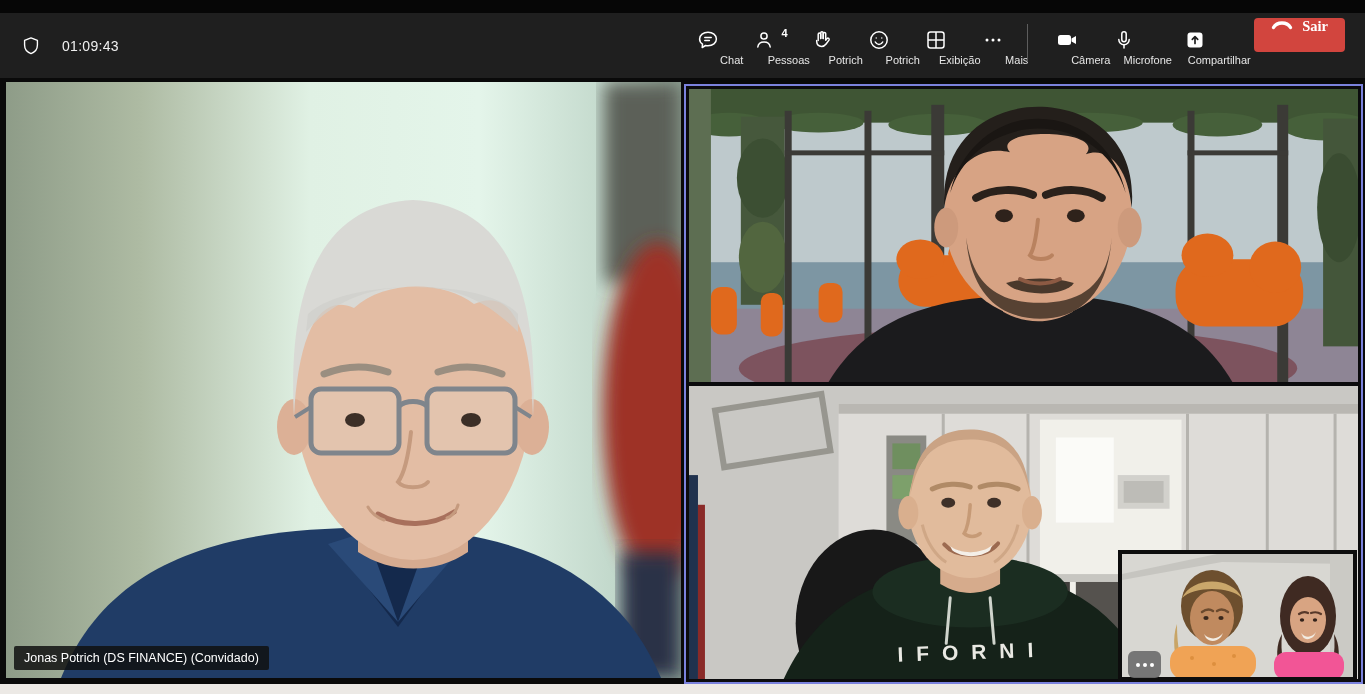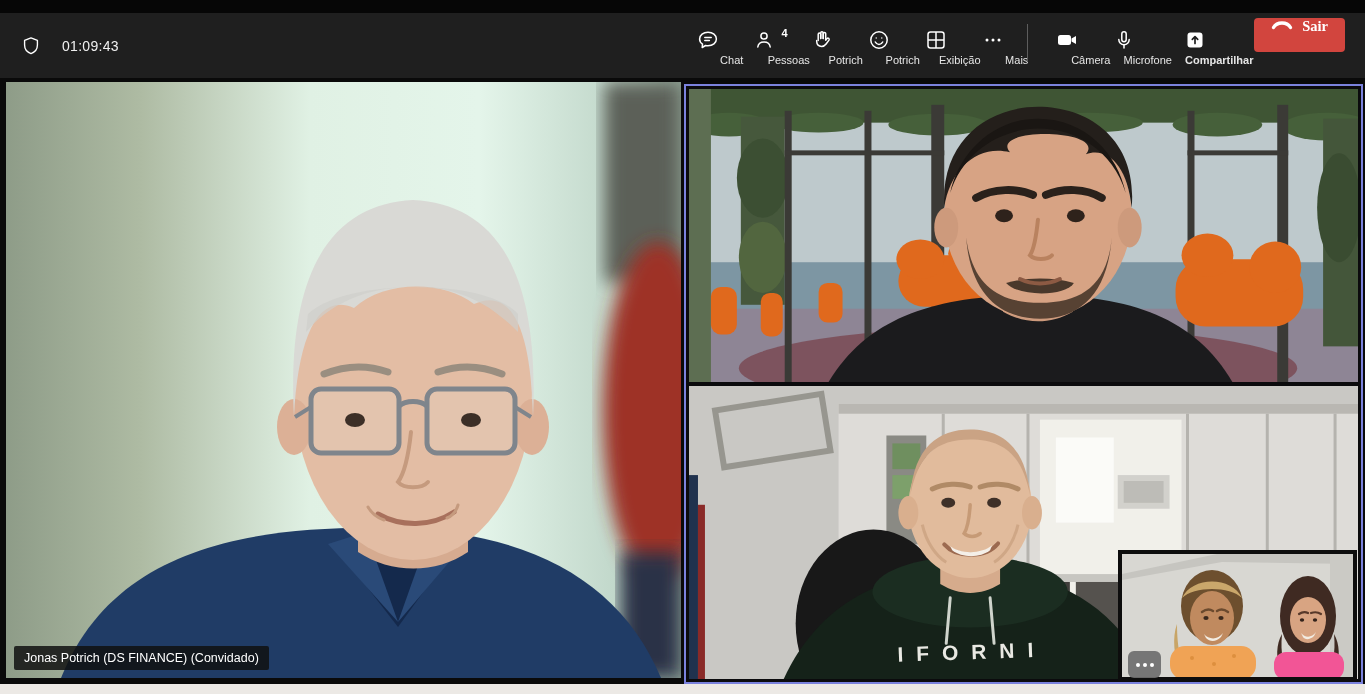--- a/index.html
+++ b/index.html
@@ -158,21 +158,21 @@
       <span class="ico">
         <svg width="24" height="24" viewBox="0 0 24 24" fill="none" stroke="#fff" stroke-width="1.5" stroke-linecap="round">
           <rect x="9.8" y="3.8" width="4.4" height="10" rx="2.2"></rect>
           <path d="M6.8 11.5 a5.2 5.2 0 0 0 10.4 0"></path>
           <path d="M12 17 V20"></path>
         </svg>
       </span>
       <span class="lbl">Microfone</span>
     </div>
 
-    <div class="tb-btn" style="width:86px;font-weight:bold;">
+    <div class="tb-btn" style="width:86px;">
       <span class="ico">
         <svg width="24" height="24" viewBox="0 0 24 24">
           <rect x="4.5" y="4.5" width="15" height="15" rx="3" fill="#fff"></rect>
           <path d="M12 15.5 V9 M9.3 11.4 L12 8.7 L14.7 11.4" fill="none" stroke="#1f1f1f" stroke-width="1.7" stroke-linecap="round" stroke-linejoin="round"></path>
         </svg>
       </span>
       <span class="lbl">Compartilhar</span>
     </div>
 
     <div class="leave-btn">

